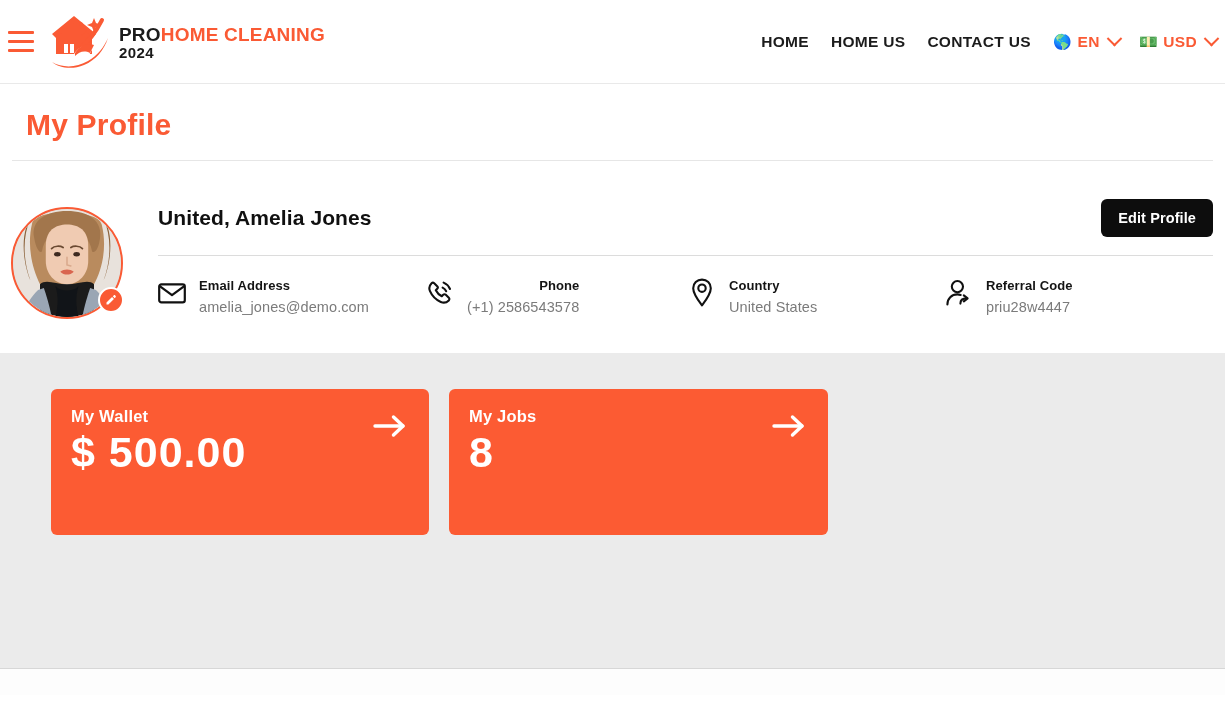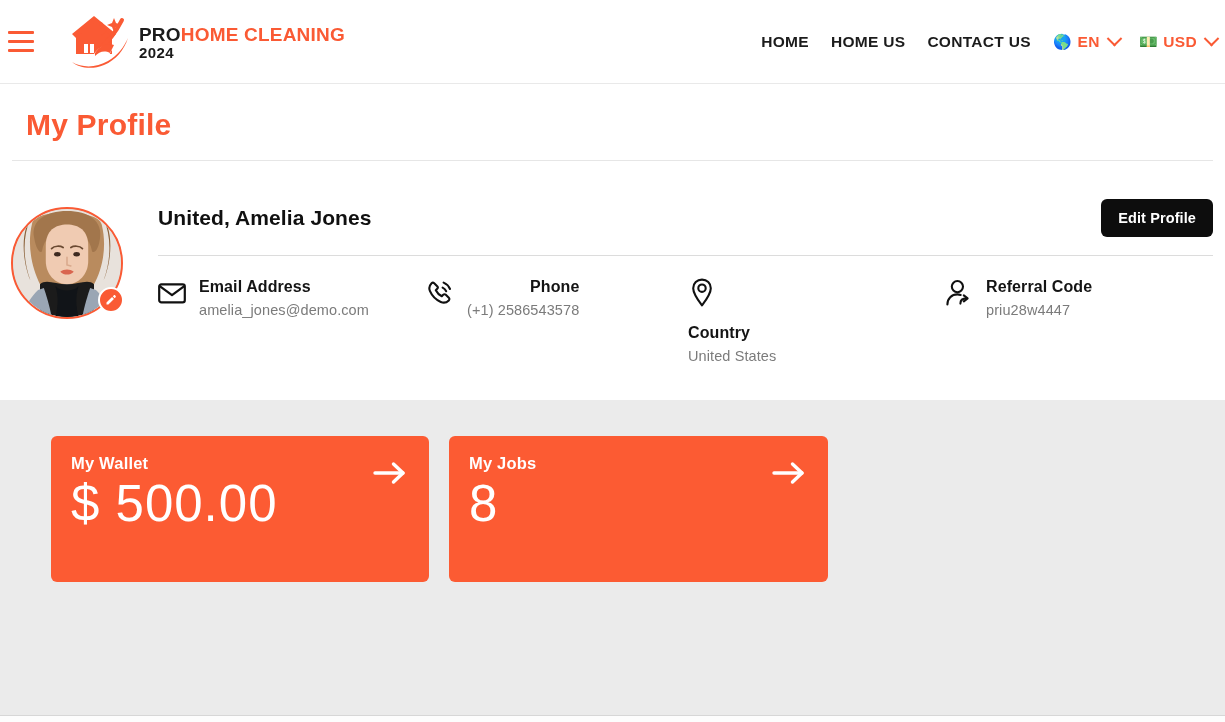--- a/index.html
+++ b/index.html
@@ -12,21 +12,20 @@
   }
 
   
   .header {
     height: 84px;
     background: #ffffff;
     display: flex;
     align-items: center;
     border-bottom: 1px solid #e9e9e9;
     position: relative;
-    gap: 20px;
   }
   .hamburger {
     width: 26px;
     margin-left: 8px;
     margin-right: 16px;
     display: flex;
     flex-direction: column;
     gap: 6px;
     cursor: pointer;
     flex: 0 0 auto;
@@ -203,33 +202,33 @@
     margin-top: 20px;
   }
   .info-item {
     display: flex;
     align-items: flex-start;
     gap: 13px;
     flex: 0 0 auto;
   }
   .info-item.c1 { width: 268px; }
   .info-item.c2 { width: 262px; text-align: right; }
-  .info-item.c3 { width: 257px; flex-direction: column; }
+  .info-item.c3 { width: 257px; }
   .info-item.c4 { width: 240px; }
   .info-icon {
     width: 28px; height: 32px;
     flex: 0 0 auto;
     display: flex;
     align-items: center;
     justify-content: center;
     margin-top: 1px;
   }
   .info-icon svg { display: block; }
   .info-label {
-    font-size: 16px;
+    font-size: 13px;
     font-weight: 700;
     color: #141414;
     letter-spacing: .1px;
     line-height: 1.35;
   }
   .info-value {
     font-size: 14.5px;
     color: #7b7b7b;
     letter-spacing: .1px;
     line-height: 1.4;
@@ -261,22 +260,22 @@
   }
   .stat-card.jobs { width: 379px; }
   .stat-label {
     color: #ffffff;
     font-size: 16.5px;
     font-weight: 700;
     letter-spacing: .2px;
   }
   .stat-value {
     color: #ffffff;
-    font-size: 51px;
-    font-weight: 400;
+    font-size: 43px;
+    font-weight: 700;
     letter-spacing: 1px;
     margin-top: 2px;
     line-height: 1.15;
   }
   .stat-arrow {
     position: absolute;
     top: 24px;
     right: 22px;
     width: 34px; height: 26px;
   }

